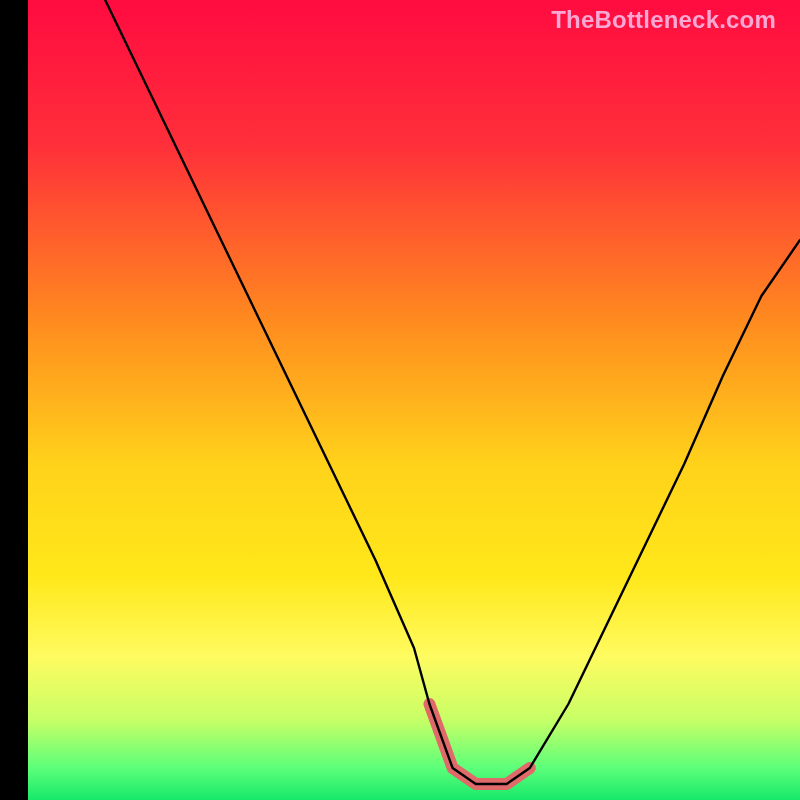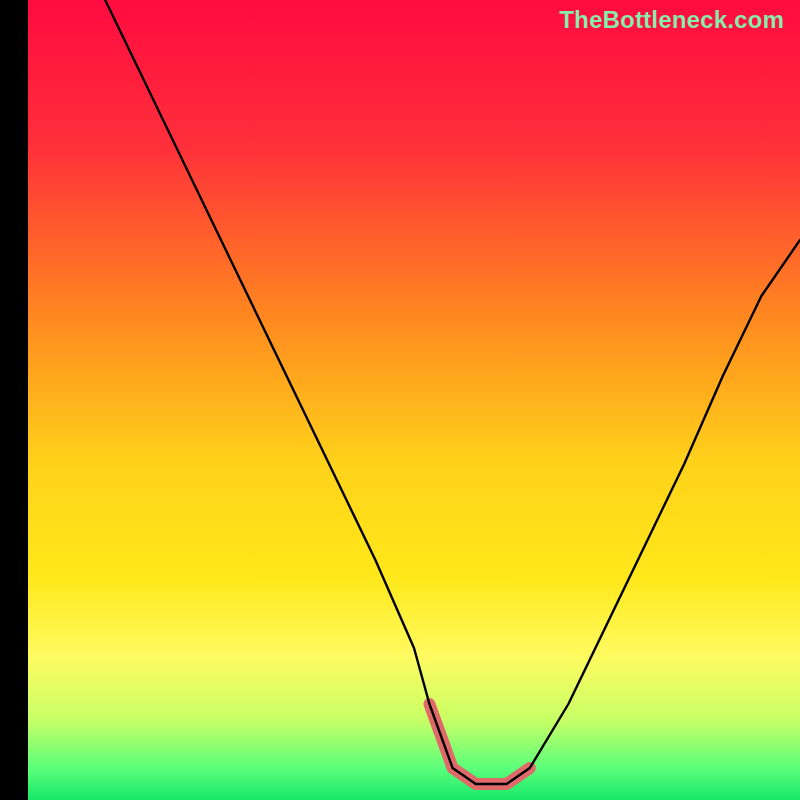--- a/index.html
+++ b/index.html
@@ -19,25 +19,25 @@
   .plot {
     position: absolute;
     left: 28px;
     top: 0;
     width: 772px;
     height: 800px;
   }
   .watermark {
     position: absolute;
     top: 6px;
-    right: 16px;
+    right: 24px;
     font-family: Arial, Helvetica, sans-serif;
     font-size: 24px;
     font-weight: 600;
-    color: #86efac;
+    color: #f9a8d4;
     letter-spacing: 0.2px;
     user-select: none;
   }
   svg { display: block; }
 </style>
 </head>
 <body>
 
 <div class="outer">
   <div class="plot">

